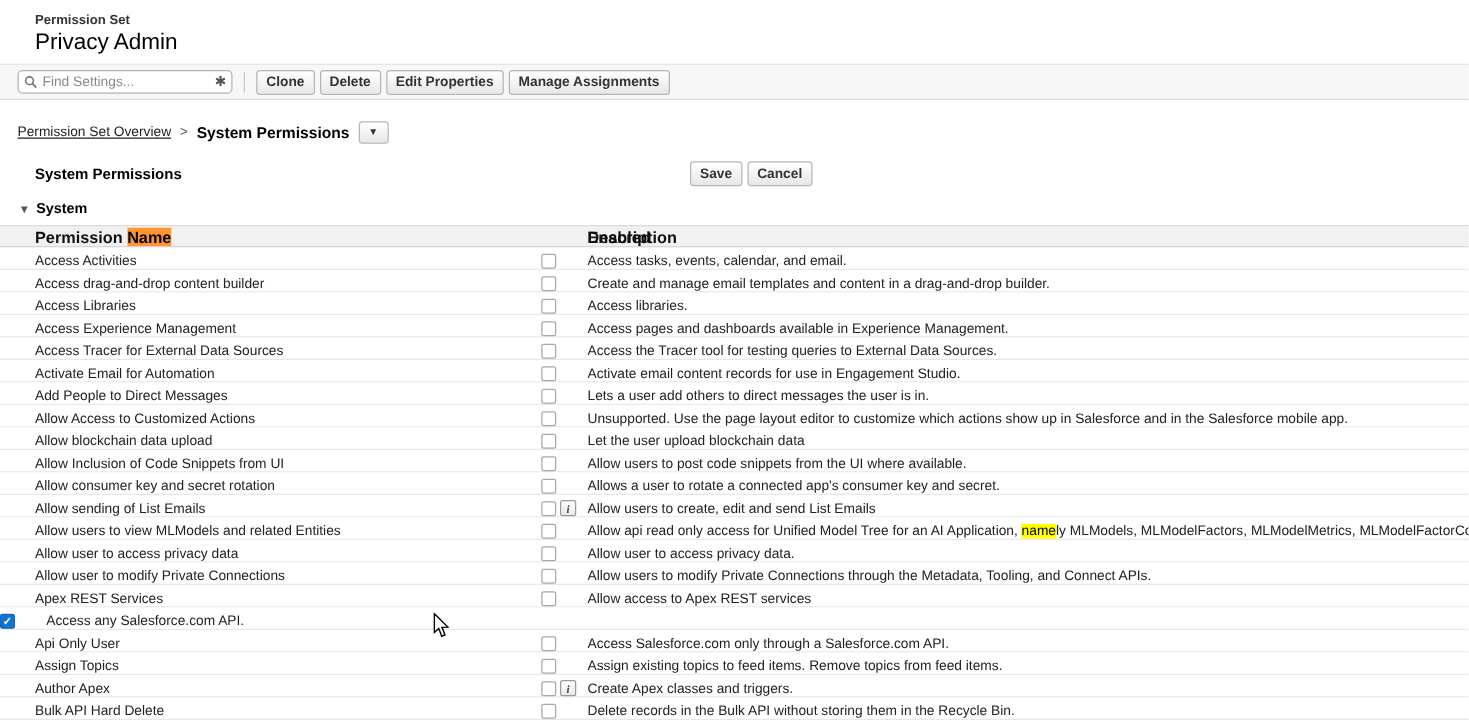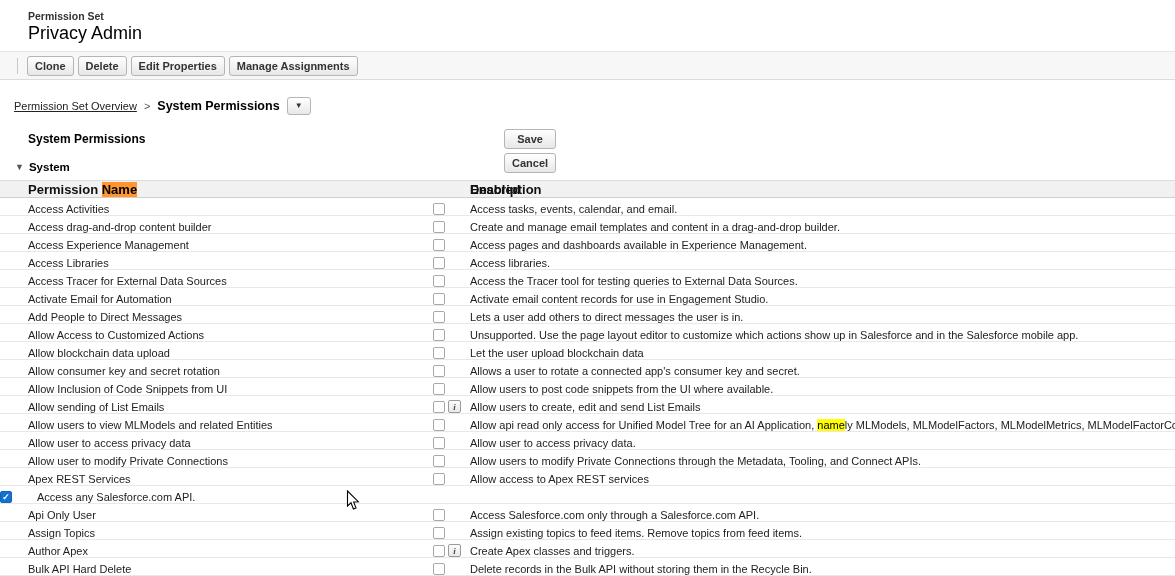--- a/index.html
+++ b/index.html
@@ -32,21 +32,21 @@
   .breadcrumb { margin:17px 14px 0 14px; display:flex; align-items:center; gap:7px; }
   .crumb-link { color:#222; text-decoration:underline; font-size:11px; cursor:pointer; }
   .crumb-sep { color:#555; font-size:11px; }
   .crumb-current { font-weight:bold; font-size:12.5px; color:#000; }
   .dd-btn { background:linear-gradient(#ffffff,#e7e7e8); border:1px solid #b5b5b5; border-radius:3px;
     width:24px; height:18px; font-size:8px; color:#333; cursor:pointer; line-height:16px; text-align:center; }
 
   
   .heading-row { position:relative; margin-top:14px; height:24px; }
   .section-heading { position:absolute; left:28px; top:3px; font-weight:bold; font-size:12px; color:#000; }
-  .action-btns { position:absolute; left:504px; top:0; display:flex; gap:4px;flex-direction:column; }
+  .action-btns { position:absolute; left:552px; top:0; display:flex; gap:4px; }
 
   
   .group-row { margin:6px 0 0 15px; display:flex; align-items:center; gap:5px; height:16px; }
   .tri { font-size:9px; color:#555; cursor:pointer; }
   .group-label { font-weight:bold; font-size:11.5px; color:#000; }
 
   
   .ptable { margin-top:5px; width:1175px; }
   .thead { display:flex; background:#f1f1f1; border-top:1px solid #dcdcdc; border-bottom:1px solid #cfcfcf;
     height:18px; align-items:center; font-weight:bold; font-size:13px; color:#111; }
@@ -73,20 +73,28 @@
 <body>
 
 <div class="page">
 
   <div class="page-header">
     <div class="entity-label">Permission Set</div>
     <div class="page-title">Privacy Admin</div>
   </div>
 
   <div class="toolbar">
+    <div class="search">
+      <svg class="mag" viewBox="0 0 12 12">
+        <circle cx="5" cy="5" r="3.4" fill="none" stroke="#777" stroke-width="1.4"></circle>
+        <line x1="7.6" y1="7.6" x2="11" y2="11" stroke="#777" stroke-width="1.6"></line>
+      </svg>
+      <input placeholder="Find Settings..." style="">
+      <span class="clear-ic">✱</span>
+    </div>
     <span class="vsep"></span>
     <button class="btn">Clone</button>
     <button class="btn">Delete</button>
     <button class="btn">Edit Properties</button>
     <button class="btn">Manage Assignments</button>
   </div>
 
   <div class="breadcrumb">
     <span class="crumb-link">Permission Set Overview</span>
     <span class="crumb-sep">&gt;</span>
@@ -124,34 +132,34 @@
           <div class="c-desc"><span>Access tasks, events, calendar, and email.</span></div>
         </div>
         <div class="trow">
           <div class="c-name">Access drag-and-drop content builder</div>
           <div class="c-enabled">
             <span class="cb"></span>
           </div>
           <div class="c-desc"><span>Create and manage email templates and content in a drag-and-drop builder.</span></div>
         </div>
         <div class="trow">
+          <div class="c-name">Access Libraries</div>
+          <div class="c-enabled">
+            <span class="cb"></span>
+          </div>
+          <div class="c-desc"><span>Access libraries.</span></div>
+        </div>
+        <div class="trow">
           <div class="c-name">Access Experience Management</div>
           <div class="c-enabled">
             <span class="cb"></span>
           </div>
           <div class="c-desc"><span>Access pages and dashboards available in Experience Management.</span></div>
         </div>
         <div class="trow">
-          <div class="c-name">Access Libraries</div>
-          <div class="c-enabled">
-            <span class="cb"></span>
-          </div>
-          <div class="c-desc"><span>Access libraries.</span></div>
-        </div>
-        <div class="trow">
           <div class="c-name">Access Tracer for External Data Sources</div>
           <div class="c-enabled">
             <span class="cb"></span>
           </div>
           <div class="c-desc"><span>Access the Tracer tool for testing queries to External Data Sources.</span></div>
         </div>
         <div class="trow">
           <div class="c-name">Activate Email for Automation</div>
           <div class="c-enabled">
             <span class="cb"></span>
@@ -173,32 +181,32 @@
           <div class="c-desc"><span>Unsupported. Use the page layout editor to customize which actions show up in Salesforce and in the Salesforce mobile app.</span></div>
         </div>
         <div class="trow">
           <div class="c-name">Allow blockchain data upload</div>
           <div class="c-enabled">
             <span class="cb"></span>
           </div>
           <div class="c-desc"><span>Let the user upload blockchain data</span></div>
         </div>
         <div class="trow">
+          <div class="c-name">Allow Inclusion of Code Snippets from UI</div>
+          <div class="c-enabled">
+            <span class="cb"></span>
+          </div>
+          <div class="c-desc"><span>Allow users to post code snippets from the UI where available.</span></div>
+        </div>
+        <div class="trow">
           <div class="c-name">Allow consumer key and secret rotation</div>
           <div class="c-enabled">
             <span class="cb"></span>
           </div>
           <div class="c-desc"><span>Allows a user to rotate a connected app's consumer key and secret.</span></div>
-        </div>
-        <div class="trow">
-          <div class="c-name">Allow Inclusion of Code Snippets from UI</div>
-          <div class="c-enabled">
-            <span class="cb"></span>
-          </div>
-          <div class="c-desc"><span>Allow users to post code snippets from the UI where available.</span></div>
         </div>
         <div class="trow">
           <div class="c-name">Allow sending of List Emails</div>
           <div class="c-enabled">
             <span class="cb"></span>
             <span class="info">i</span>
           </div>
           <div class="c-desc"><span>Allow users to create, edit and send List Emails</span></div>
         </div>
         <div class="trow">

